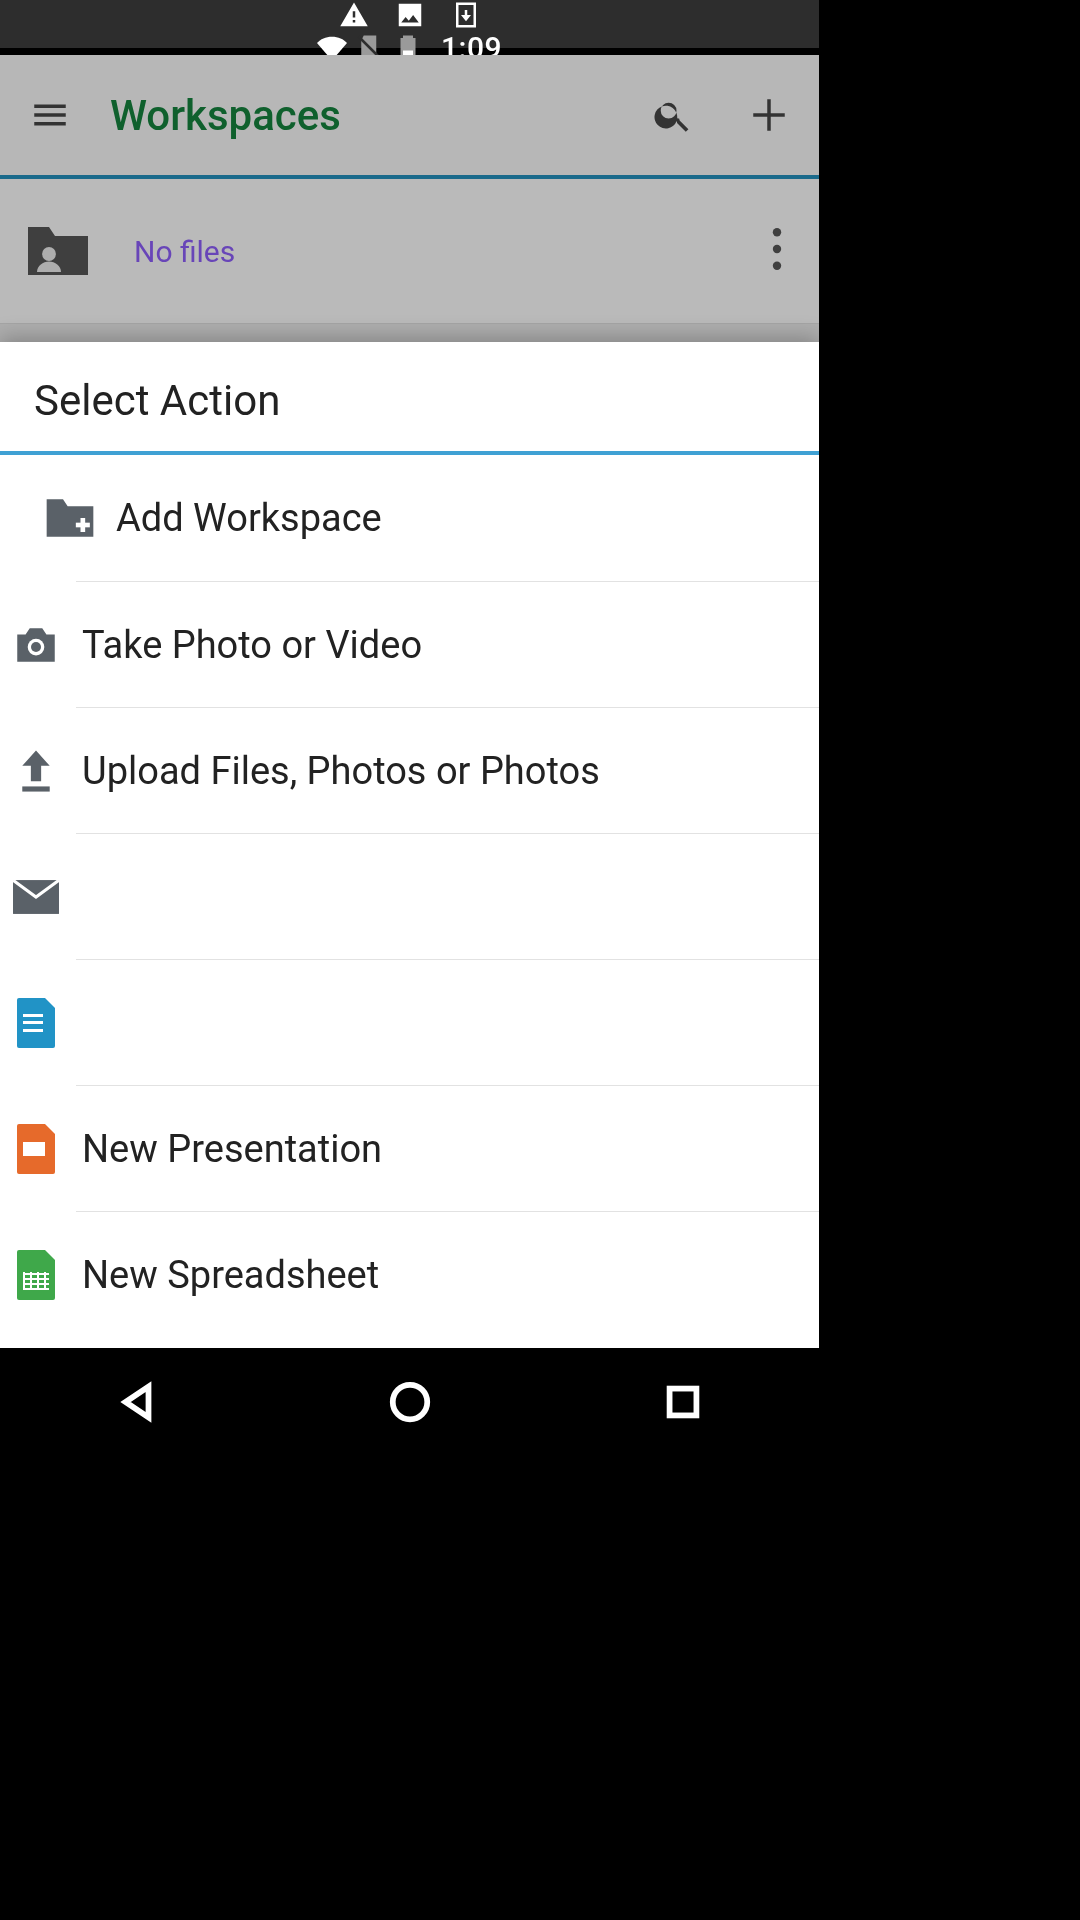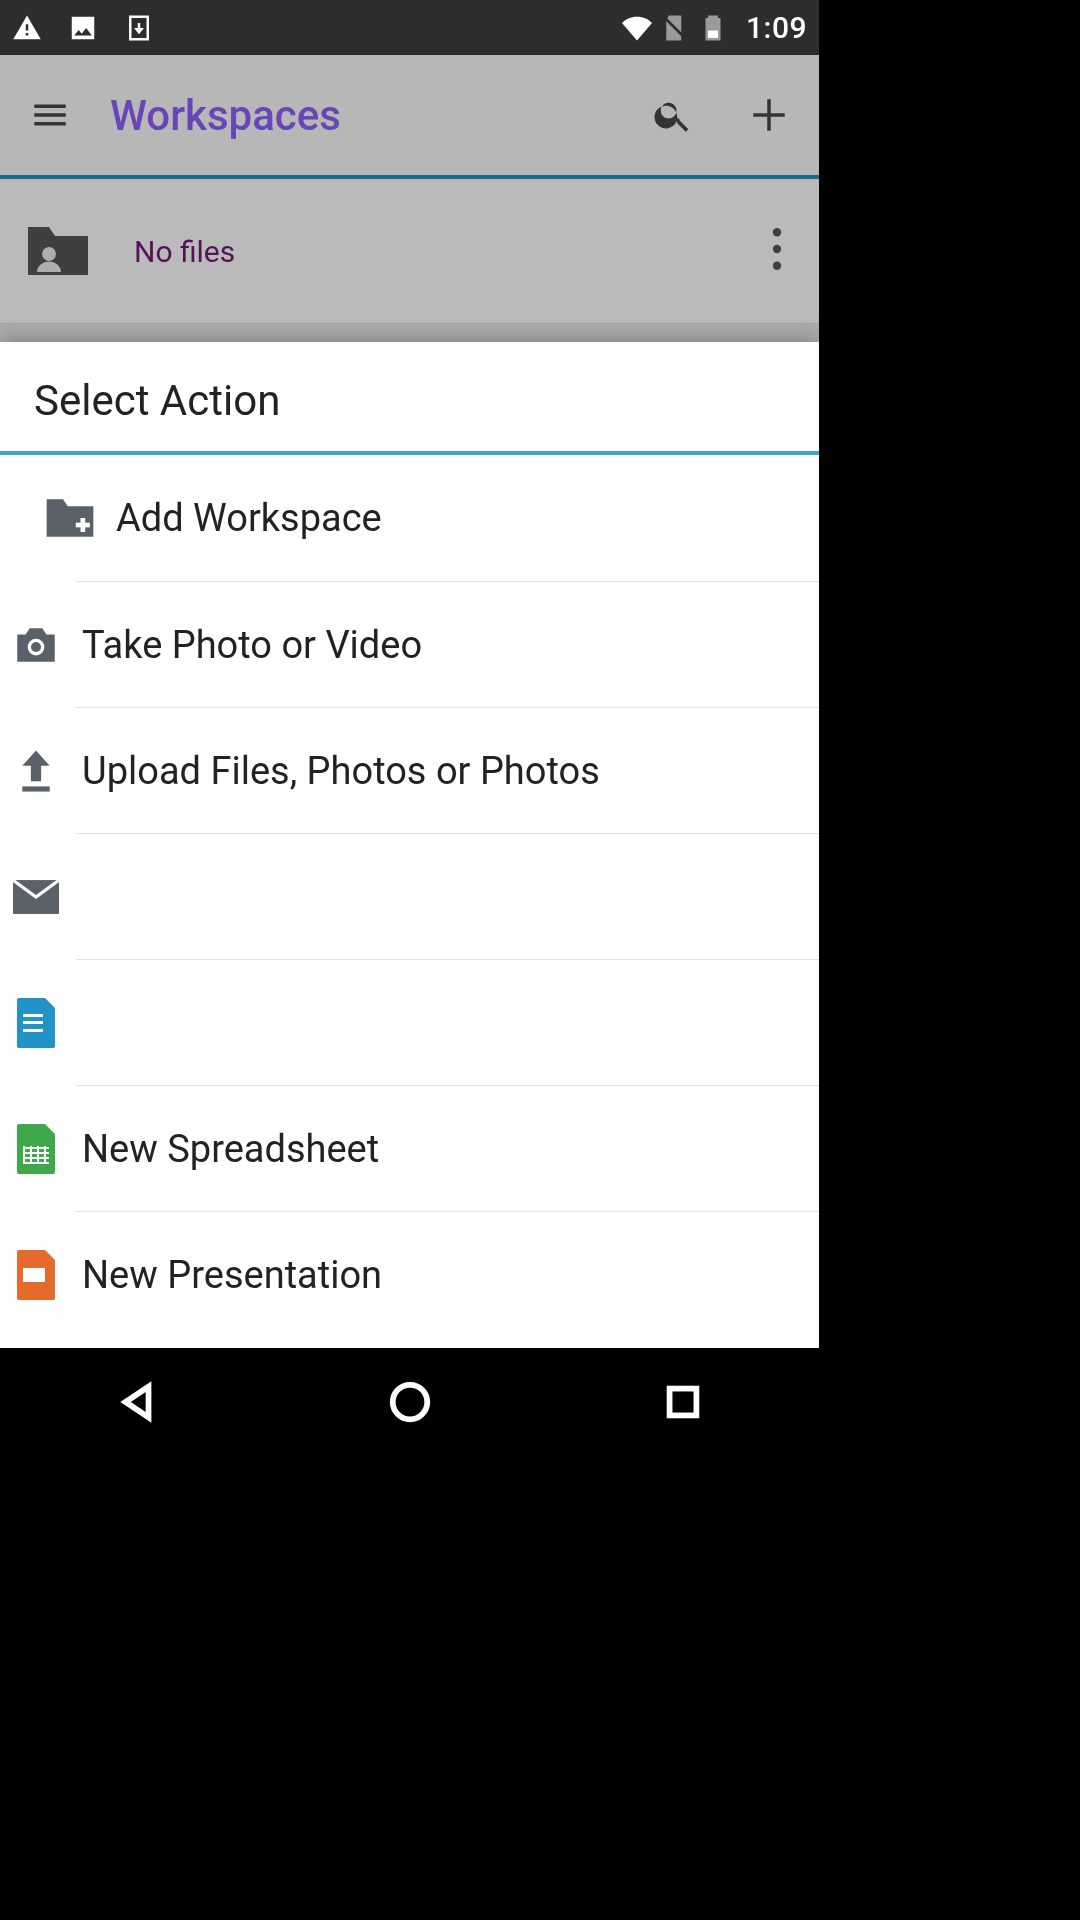--- a/index.html
+++ b/index.html
@@ -1,41 +1,41 @@
 <!DOCTYPE html>
 <html><head>
 <meta charset="utf-8">
 <style>
   * { margin: 0; padding: 0; box-sizing: border-box; }
   html, body { width: 819px; height: 1456px; overflow: hidden; font-family: Roboto, "Helvetica Neue", Arial, sans-serif; }
   body { background: #000; position: relative; }
   .screen { position: relative; width: 819px; height: 1456px; background: #000; }
 
   
-  .statusbar { height: 55px; background: #2d2d2d; display: flex; align-items: center; justify-content: space-between; padding: 0 12px; color: #fff; }
+  .statusbar { height: 48px; background: #2d2d2d; display: flex; align-items: center; justify-content: space-between; padding: 0 12px; color: #fff; flex-direction: column; }
   .statusbar .left { display: flex; gap: 26px; align-items: center; }
   .statusbar .right { display: flex; gap: 8px; align-items: center; }
   .statusbar .time { font-size: 30px; font-weight: 500; margin-left: 10px; letter-spacing: 0.5px; }
   .status-icon { width: 30px; height: 30px; display: flex; align-items: center; justify-content: center; }
   .status-icon svg { width: 100%; height: 100%; fill: #fff; }
 
   
   .app-bg { position: absolute; top: 55px; left: 0; width: 100%; height: 287px; background: #e8e8e8; }
   .bg-overlay { position: absolute; inset: 0; background: rgba(0,0,0,0.25); }
   .appbar { height: 124px; background: #f4f4f4; display: flex; align-items: center; padding: 0 22px; border-bottom: 4px solid #238eba; gap: 32px; }
   .appbar .icon-btn { width: 56px; height: 56px; display: flex; align-items: center; justify-content: center; }
   .appbar .icon-btn svg { width: 42px; height: 42px; fill: #444; }
-  .appbar .title { font-size: 42px; font-weight: 500; color: #8b5cf6; flex: 1; }
+  .appbar .title { font-size: 42px; font-weight: 500; color: #15803d; flex: 1; }
   .appbar .right-icons { display: flex; gap: 40px; align-items: center; }
   .workspace-row { display: flex; align-items: center; padding: 16px 22px; gap: 40px; background: #f8f8f8; border-bottom: 1px solid #ddd; height: 145px; }
   .ws-icon { width: 72px; height: 62px; }
   .ws-icon svg { width: 100%; height: 100%; fill: #555; }
   .ws-text { flex: 1; }
   .ws-title { font-size: 38px; font-weight: 400; color: #222; margin-bottom: 6px; }
-  .ws-sub { font-size: 30px; color: #701a75; }
+  .ws-sub { font-size: 30px; color: #8b5cf6; }
   .ws-more { width: 40px; text-align: center; }
   .ws-more svg { width: 10px; height: 42px; fill: #555; }
 
   
   .sheet { position: absolute; top: 342px; left: 0; width: 100%; height: 1006px; background: #fff; box-shadow: 0 -4px 20px rgba(0,0,0,0.25); }
   .sheet-title { font-size: 42px; font-weight: 400; color: #222; padding: 34px 34px 26px; }
   .sheet-divider { height: 4px; background: #3fa1d4; }
   .action-list { display: flex; flex-direction: column; }
   .action-item { display: flex; align-items: center; padding: 0 34px; height: 126px; margin-left: 6px; }
   .action-item + .action-item { border-top: 1px solid #e2e2e2; margin-left: 76px; padding-left: 0; }
@@ -199,34 +199,34 @@
                 <span></span>
                 <span></span>
                 <span></span>
               </div>
             </div>
       </div>
     </div>
 
     <div class="action-item">
       <div class="action-icon">
+        <div class="doc-shape doc-orange">
+              <div class="doc-inner-pres"></div>
+            </div>
+      </div>
+      <div class="action-label">New Presentation</div>
+    </div>
+
+    <div class="action-item">
+      <div class="action-icon">
         <div class="doc-shape doc-green">
               <div class="doc-inner-grid"></div>
             </div>
       </div>
       <div class="action-label">New Spreadsheet</div>
-    </div>
-
-    <div class="action-item">
-      <div class="action-icon">
-        <div class="doc-shape doc-orange">
-              <div class="doc-inner-pres"></div>
-            </div>
-      </div>
-      <div class="action-label">New Presentation</div>
     </div>
 
   </div>
 </div>
 
 <div class="navbar">
   <span class="nav-btn">
         <svg viewBox="0 0 24 24">
           <path d="M18 4v16L6 12 18 4z"></path>
         </svg>

